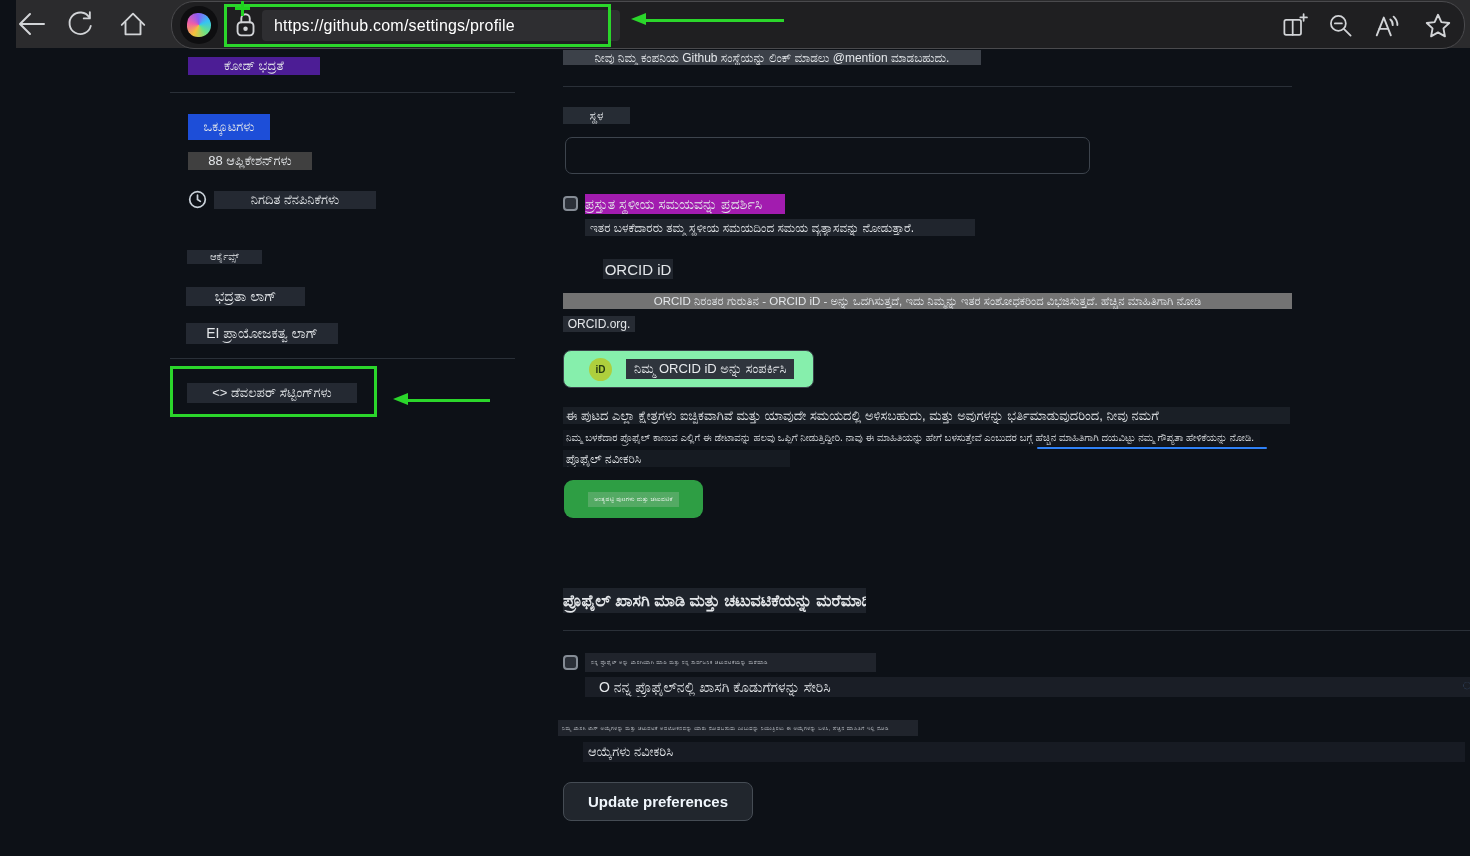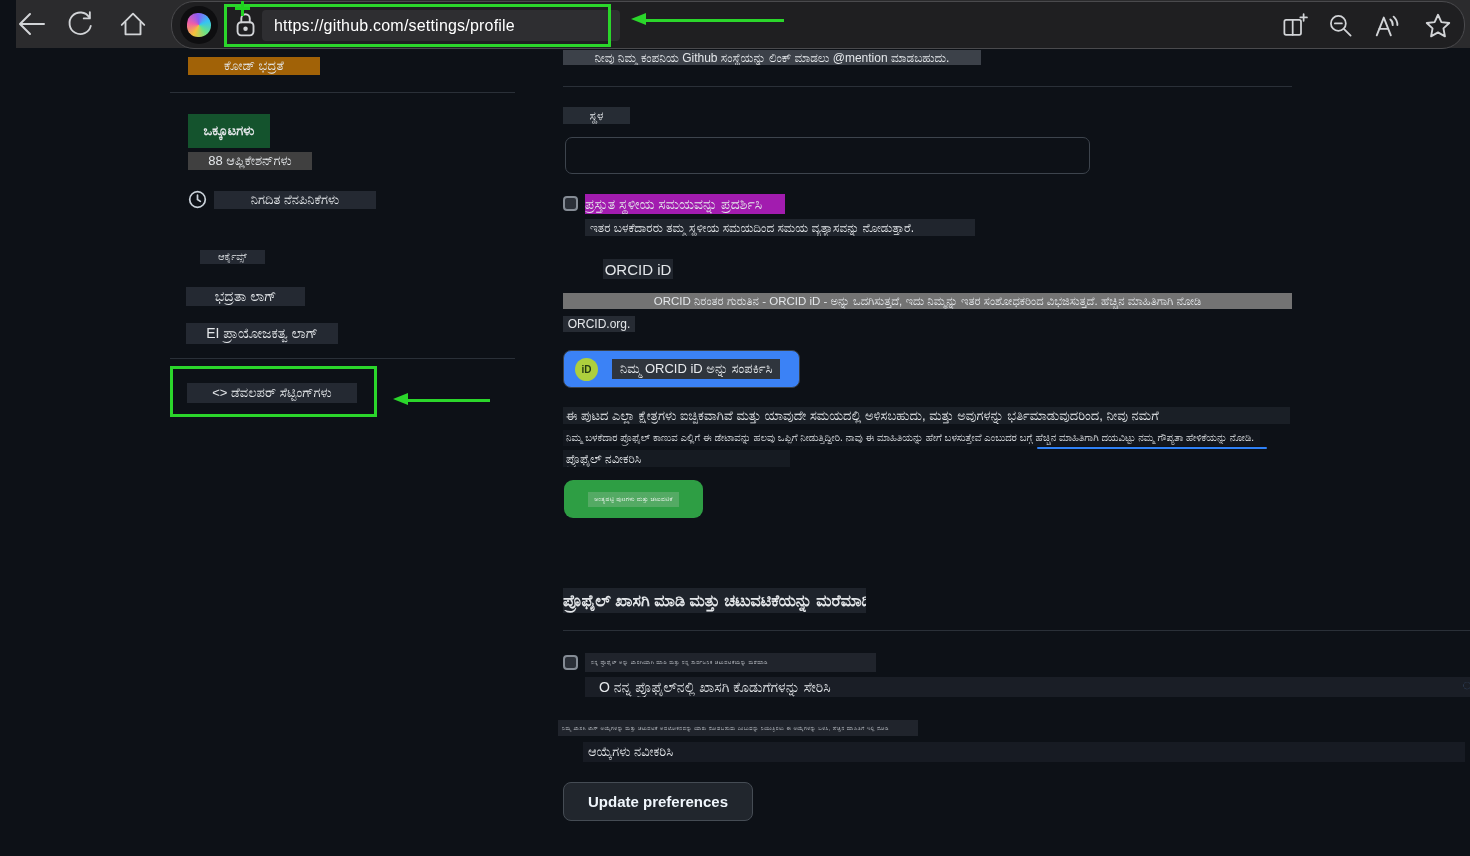--- a/index.html
+++ b/index.html
@@ -27,21 +27,21 @@
   .plus-v{position:absolute;width:3px;background:#1fd41f;}
   .plus-h{position:absolute;height:3px;background:#1fd41f;}
   
   .tbox{position:absolute;display:flex;align-items:center;color:#e4e7ea;white-space:nowrap;overflow:hidden;}
   .center{justify-content:center;}
   .divider{position:absolute;height:1px;background:#2a3038;}
   .checkbox{position:absolute;width:15px;height:15px;border-radius:4px;background:#2b3038;border:2px solid #858c95;box-sizing:border-box;}
   .input{position:absolute;background:#0d1117;border:1px solid #3d444d;border-radius:7px;}
   .tiny{font-size:5px;letter-spacing:.6px;color:#cfd3d9;}
   
-  .orcid-btn{position:absolute;background:#3b82f6;border:1px solid #3a4149;border-radius:8px;display:flex;align-items:center;padding-left:11px;}
+  .orcid-btn{position:absolute;background:#86efac;border:1px solid #3a4149;border-radius:8px;display:flex;align-items:center;padding-left:25px;}
   .orcid-badge{width:23px;height:23px;border-radius:50%;background:#aecf3d;color:#253a12;font-size:10px;font-weight:bold;display:flex;align-items:center;justify-content:center;}
   .orcid-btn-label{margin-left:14px;background:#2f353d;padding:2px 8px;font-size:13px;color:#e8ebee;}
   .green-btn{position:absolute;background:#2e9e44;border-radius:9px;display:flex;align-items:center;justify-content:center;}
   .green-btn .inner{background:#54aa64;padding:4px 6px;font-size:6px;color:#f2f6f2;white-space:nowrap;letter-spacing:.3px;}
   .dark-btn{position:absolute;background:#21262d;border:1px solid #454c54;border-radius:8px;display:flex;align-items:center;justify-content:center;font-size:15px;font-weight:bold;color:#f0f6fc;}
   .link-underline{position:absolute;height:2px;background:#2f81f7;border-radius:1px;}
 </style>
 </head>
 <body>
 
@@ -107,35 +107,35 @@
     </div>
   </div>
 
   <div class="anno-box" style="left:208px;top:4px;width:381px;height:37px;"></div>
   <div class="plus-v" style="left:225px;top:1px;height:15px;"></div>
   <div class="plus-h" style="left:219px;top:7px;width:15px;"></div>
   <div class="arrow-line" style="left:628px;top:19px;width:140px;"></div>
   <div class="arrow-head" style="left:615px;top:13px;"></div>
 </div>
 
-<div class="tbox" style="left:188px;top:57px;width:132px;height:18px;background:#a16207;font-size:13px;justify-content:center;">ಕೋಡ್ ಭದ್ರತೆ</div>
+<div class="tbox" style="left:188px;top:57px;width:132px;height:18px;background:#4c1d95;font-size:13px;justify-content:center;">ಕೋಡ್ ಭದ್ರತೆ</div>
 <div class="divider" style="left:170px;top:92px;width:345px;"></div>
 
-<div class="tbox" style="left:188px;top:114px;width:82px;height:34px;background:#14532d;font-size:13px;justify-content:center;font-weight:bold;">ಒಕ್ಕೂಟಗಳು</div>
+<div class="tbox" style="left:188px;top:114px;width:82px;height:26px;background:#1d4ed8;font-size:13px;justify-content:center;">ಒಕ್ಕೂಟಗಳು</div>
 <div class="tbox" style="left:188px;top:152px;width:124px;height:18px;background:#404040;font-size:13px;justify-content:center;">88 ಆಪ್ಲಿಕೇಶನ್‌ಗಳು</div>
 
 <div class="abs" style="left:188px;top:190px;width:19px;height:19px;">
   <svg width="19" height="19" viewBox="0 0 20 20" style="stroke:#c9d1d9;fill:none;stroke-width:1.8;stroke-linecap:round;">
       <circle cx="10" cy="10" r="8.2"></circle>
       <path d="M10 5.5 V10 L13 12"></path>
     </svg>
 </div>
 <div class="tbox" style="left:214px;top:191px;width:162px;height:18px;background:#242932;font-size:13px;justify-content:center;">ನಿಗದಿತ ನೆನಪಿನಿಕೆಗಳು</div>
 
-<div class="tbox" style="left:200px;top:250px;width:65px;height:14px;background:#242932;font-size:10px;justify-content:center;">ಆರ್ಕೈವ್ಸ್</div>
+<div class="tbox" style="left:187px;top:250px;width:75px;height:14px;background:#242932;font-size:10px;justify-content:center;">ಆರ್ಕೈವ್ಸ್</div>
 <div class="tbox" style="left:186px;top:287px;width:119px;height:19px;background:#242932;font-size:14px;justify-content:center;">ಭದ್ರತಾ ಲಾಗ್</div>
 <div class="tbox" style="left:186px;top:323px;width:152px;height:21px;background:#242932;font-size:14px;justify-content:center;">EI ಪ್ರಾಯೋಜಕತ್ವ ಲಾಗ್</div>
 
 <div class="divider" style="left:170px;top:358px;width:345px;"></div>
 
 <div class="tbox" style="left:187px;top:383px;width:170px;height:20px;background:#242932;font-size:13px;justify-content:center;">&lt;&gt; ಡೆವಲಪರ್ ಸೆಟ್ಟಿಂಗ್‌ಗಳು</div>
 <div class="anno-box" style="left:170px;top:366px;width:201px;height:45px;"></div>
 <div class="arrow-line" style="left:406px;top:399px;width:84px;"></div>
 <div class="arrow-head" style="left:393px;top:393px;"></div>
 

